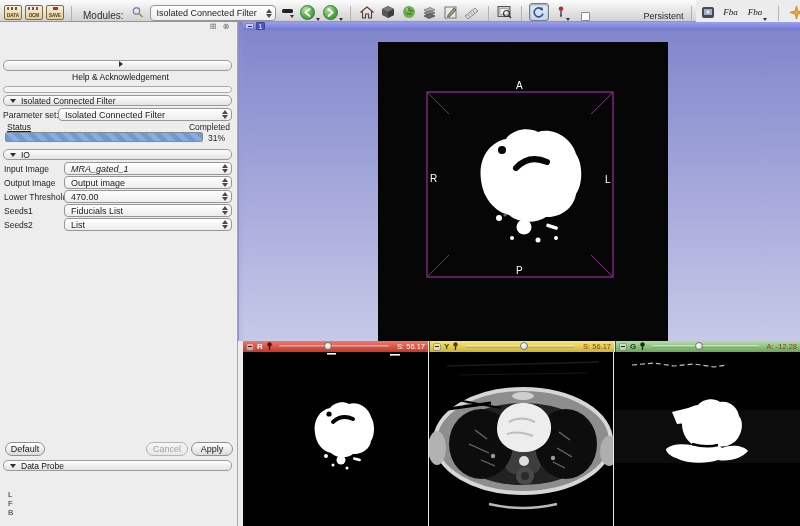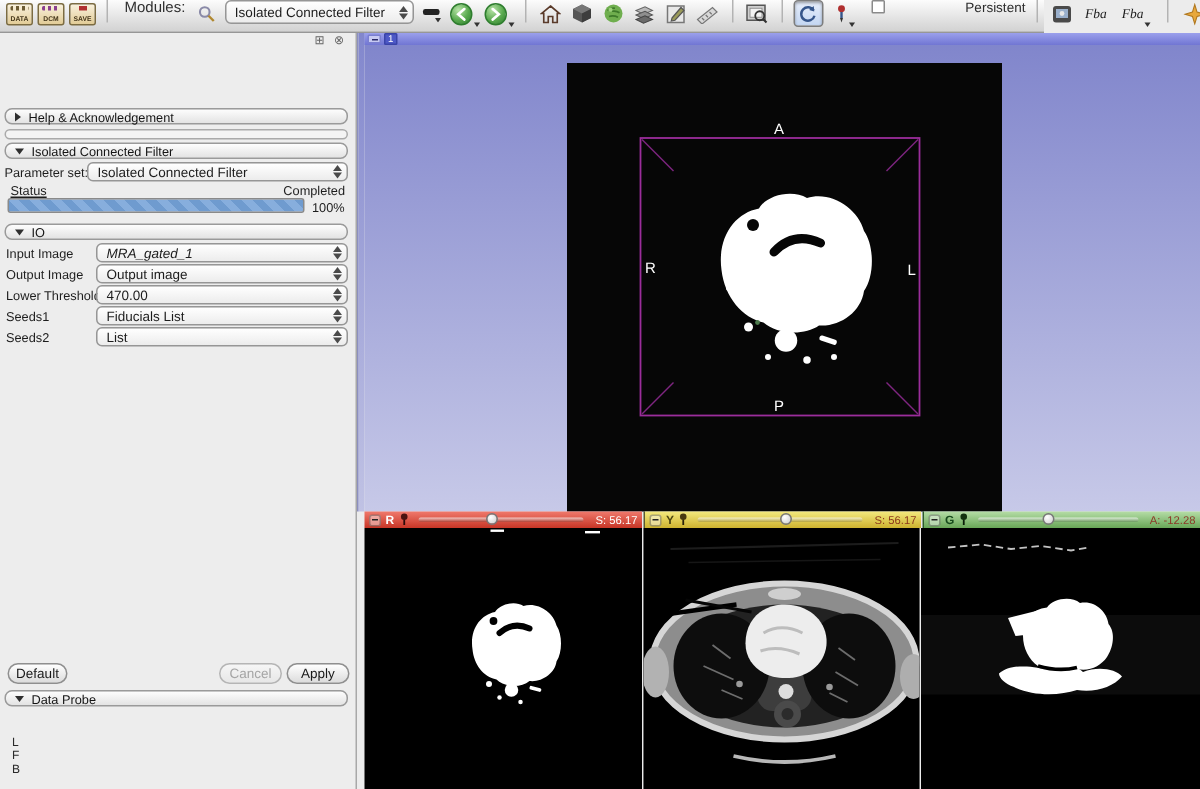--- a/index.html
+++ b/index.html
@@ -8,21 +8,21 @@
     width:800px; height:526px; position:relative; overflow:hidden;
     font-family:"Liberation Sans", sans-serif; background:#ececec;
     -webkit-font-smoothing:antialiased;
   }
 
   
   .toolbar {
     position:absolute; left:0; top:0; width:696px; height:22px;
     background:linear-gradient(#fcfcfc,#dedede 70%,#d2d2d2);
     border-bottom:1px solid #979797;
-    display:flex; align-items:flex-start; padding:0 4px; gap:3px;
+    display:flex; align-items:flex-end; padding:0 4px; gap:3px;
   }
   .tb-sep { width:1px; height:15px; background:#b3b3b3; margin:0 4px; flex:none; }
   .tbtn { height:18px; min-width:18px; display:flex; align-items:center; justify-content:center; flex:none; position:relative; }
   .doc-icon {
     width:18px; height:15px; border:1px solid #7c6c42; border-radius:2px;
     background:linear-gradient(#f9f1dd,#e2cc97);
     font-size:4.5px; font-weight:bold; color:#43351a;
     display:flex; align-items:flex-end; justify-content:center; padding-bottom:1px;
     position:relative; flex:none;
   }
@@ -285,21 +285,21 @@
   </div>
 </div>
 
 <div class="panel">
   <div class="panel-pins">
     <div class="pin-btn">⊞</div>
     <div class="pin-btn">⊗</div>
   </div>
 
 
-  <div class="secbar" style="top:50px;">
+  <div class="secbar" style="top:38px;flex-direction:column;">
     <i class="tri-r"></i>
     <span>Help &amp; Acknowledgement</span>
   </div>
   <div class="emptybar" style="top:64px;"></div>
 
   <div class="secbar" style="top:73px;">
     <i class="tri-d"></i>
     <span>Isolated Connected Filter</span>
   </div>
 
@@ -308,21 +308,21 @@
     <span class="combo-text">Isolated Connected Filter</span>
     <span class="stepper">
         <i class="arr-up"></i>
         <i class="arr-dn"></i>
       </span>
   </div>
 
   <span class="prow-label" style="left:7px; top:100px;text-decoration:underline;">Status</span>
   <span class="pstatus-completed" style="top:100px;">Completed</span>
   <div class="progress"></div>
-  <span class="progress-pct">100%</span>
+  <span class="progress-pct">31%</span>
 
   <div class="secbar" style="top:127px;">
     <i class="tri-d"></i>
     <span>IO</span>
   </div>
 
   <span class="prow-label" style="left:4px; top:142px;">Input Image</span>
   <div class="combo combo-panel" style="left:64px; top:140px;font-style:italic;">
     <span class="combo-text">MRA_gated_1</span>
     <span class="stepper">

